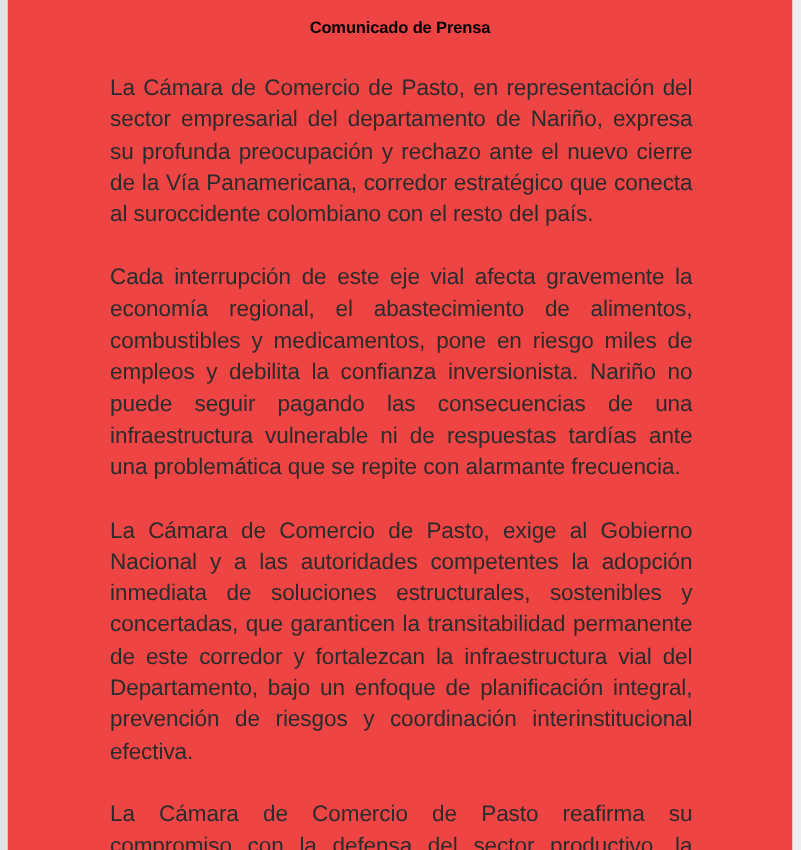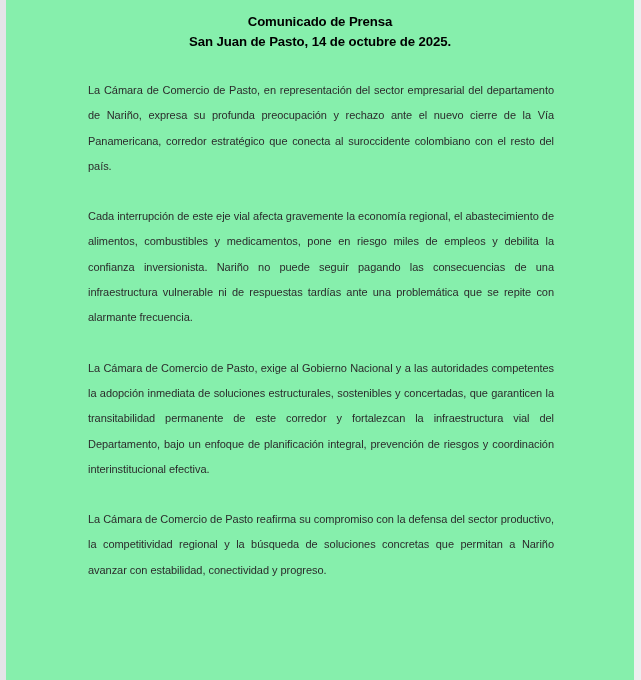--- a/index.html
+++ b/index.html
@@ -24,21 +24,21 @@
     border-right: 7px solid #eeeef1;
     padding: 0;
     overflow: hidden;
   }
 
   .page-inner {
     box-sizing: border-box;
     width: 100%;
     height: 100%;
     padding: 12px 30px 0 82px;
-    background: #86efac;
+    background: #ef4444;
   }
 
   .doc-header {
     text-align: center;
     padding-right: 52px;
     margin-bottom: 26px;
   }
 
   .doc-title,
   .doc-subtitle {
@@ -49,42 +49,41 @@
     letter-spacing: -0.1px;
   }
 
   .body-copy {
     width: 466px;
   }
 
   .paragraph {
     text-align: justify;
     text-justify: inter-word;
-    font-size: 11px;
+    font-size: 18px;
     line-height: 25.3px;
     color: #2b2b2b;
     margin: 0 0 25px 0;
     letter-spacing: -0.05px;
     -webkit-hyphens: none;
     hyphens: none;
   }
 
   .paragraph:last-child {
     margin-bottom: 0;
   }
 </style>
 </head>
 <body>
 
 <div class="page">
   <div class="page-inner">
 
     <div class="doc-header">
       <div class="doc-title">Comunicado de Prensa</div>
-      <div class="doc-subtitle">San Juan de Pasto, 14 de octubre de 2025.</div>
     </div>
 
     <div class="body-copy">
       <p class="paragraph">La Cámara de Comercio de Pasto, en representación del sector empresarial del departamento de Nariño, expresa su profunda preocupación y rechazo ante el nuevo cierre de la Vía Panamericana, corredor estratégico que conecta al suroccidente colombiano con el resto del país.</p>
       <p class="paragraph">Cada interrupción de este eje vial afecta gravemente la economía regional, el abastecimiento de alimentos, combustibles y medicamentos, pone en riesgo miles de empleos y debilita la confianza inversionista. Nariño no puede seguir pagando las consecuencias de una infraestructura vulnerable ni de respuestas tardías ante una problemática que se repite con alarmante frecuencia.</p>
       <p class="paragraph">La Cámara de Comercio de Pasto, exige al Gobierno Nacional y a las autoridades competentes la adopción inmediata de soluciones estructurales, sostenibles y concertadas, que garanticen la transitabilidad permanente de este corredor y fortalezcan la infraestructura vial del Departamento, bajo un enfoque de planificación integral, prevención de riesgos y coordinación interinstitucional efectiva.</p>
       <p class="paragraph">La Cámara de Comercio de Pasto reafirma su compromiso con la defensa del sector productivo, la competitividad regional y la búsqueda de soluciones concretas que permitan a Nariño avanzar con estabilidad, conectividad y progreso.</p>
     </div>
 
   </div>

